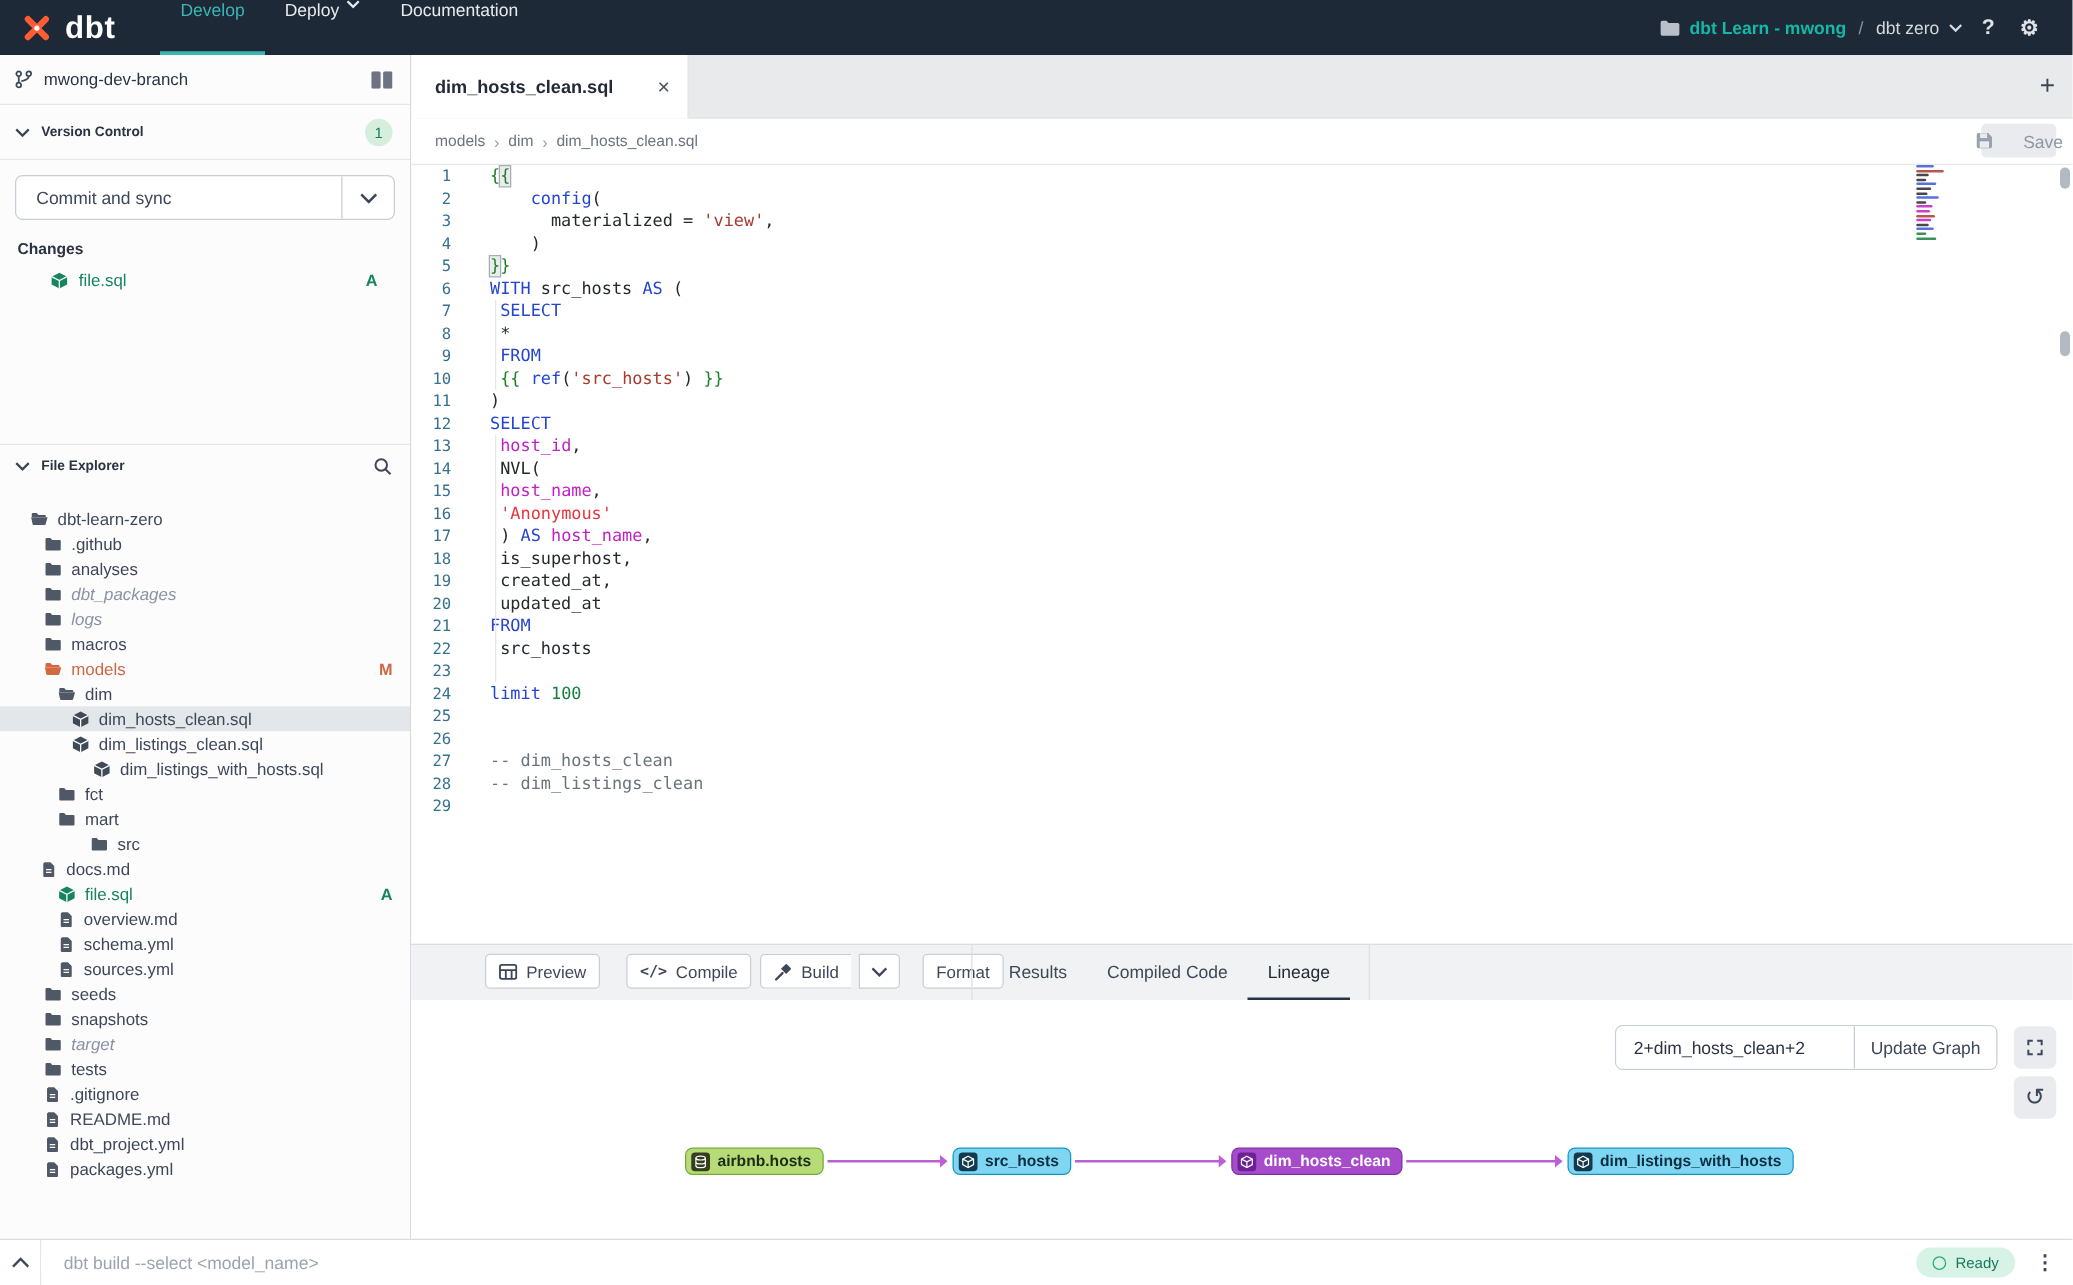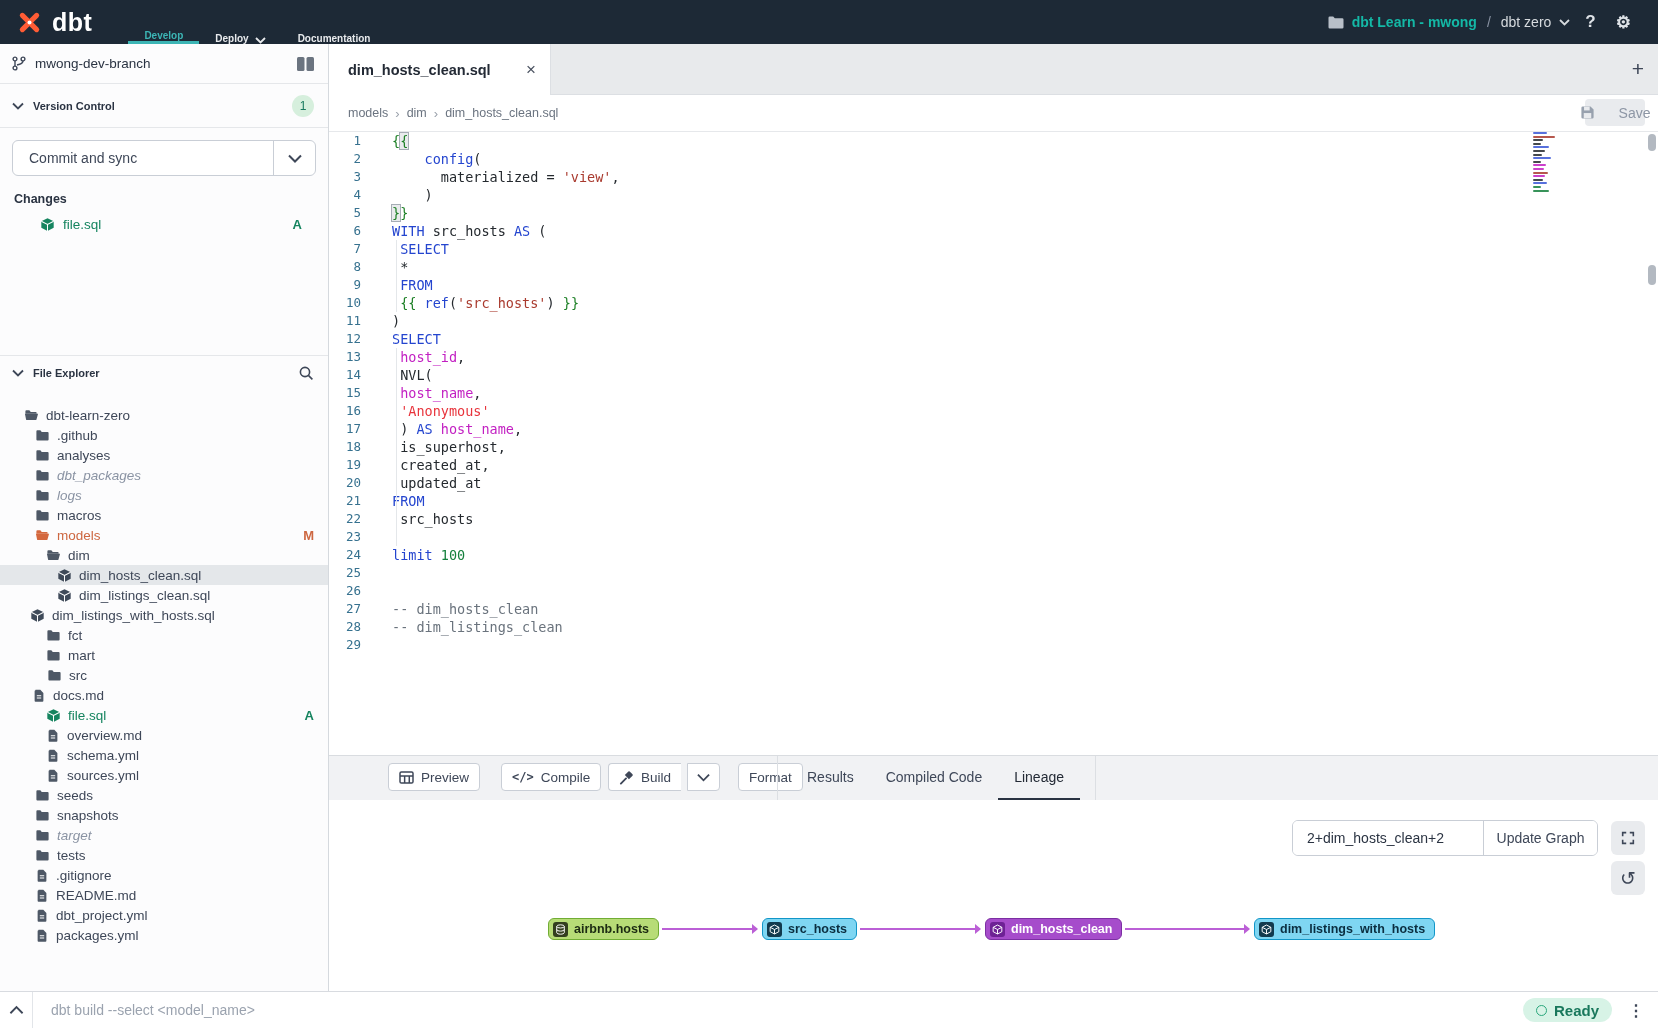--- a/index.html
+++ b/index.html
@@ -6,22 +6,22 @@
   html,body { width:1658px; height:1028px; overflow:hidden; background:#fff;
     font-family:"Liberation Sans", sans-serif; color:#2a3342; }
   svg { display:block; }
 
   
   #header { position:absolute; left:0; top:0; width:1658px; height:44px;
     background:#1d2936; display:flex; align-items:stretch; z-index:30; }
   .logo-wrap { display:flex; align-items:center; gap:9px; padding:0 0 0 16px; }
   .logo-text { color:#fff; font-weight:bold; font-size:25px; letter-spacing:.5px; }
   .nav { display:flex; margin-left:36px; }
-  .nav-item { display:flex; align-items:flex-end; gap:6px; padding:0 16px; font-size:10px;
-    color:#e8eaed; font-weight:bold; cursor:pointer; }
+  .nav-item { display:flex; align-items:flex-start; gap:6px; padding:0 16px; font-size:14px;
+    color:#e8eaed; font-weight:normal; cursor:pointer; }
   .nav-item.active { color:#3cb5b5; border-bottom:3px solid #3cb5b5; }
   .hdr-right { margin-left:auto; display:flex; align-items:center; gap:10px; padding-right:22px; }
   .acct { display:flex; align-items:center; gap:8px; font-size:14px; }
   .acct-name { color:#14b8a6; font-weight:bold; }
   .acct-sep { color:#8a93a3; padding:0 2px; }
   .acct-proj { color:#d6dade; }
   .hdr-ico { color:#dfe3e8; font-size:17px; font-weight:bold; padding:0 5px; cursor:pointer; }
 
   
   #sidebar { position:absolute; left:0; top:44px; width:329px; height:947px;
@@ -148,21 +148,21 @@
   #cmdbar { position:absolute; left:0; top:991px; width:1658px; height:37px; background:#fff;
     border-top:1px solid #d8dbe0; display:flex; align-items:center; }
   #cmd-chevron { width:32px; display:flex; align-items:center; justify-content:center;
     cursor:pointer; height:100%; }
   #cmd-input-wrap { flex:1; height:100%; border-left:1px solid #e2e5e9; display:flex;
     align-items:center; }
   #cmd-input { width:100%; border:none; outline:none; font-size:14px; color:#2a3342;
     padding:0 18px; font-family:"Liberation Sans", sans-serif; }
   #cmd-input::placeholder { color:#9ba3af; }
   #ready-pill { height:24px; padding:0 13px; background:#d7f3e6; border-radius:12px; display:flex;
-    align-items:center; gap:7px; font-size:15px; color:#19785c; margin-right:14px; flex:none;font-weight:bold; }
+    align-items:center; gap:7px; font-size:12px; color:#19785c; margin-right:14px; flex:none; }
   .ready-dot { width:11px; height:11px; border:1.5px solid #2aa77c; border-radius:50%; }
   #kebab { font-size:16px; color:#3e4758; font-weight:bold; padding:0 14px 0 2px; cursor:pointer;
     flex:none; }
 </style>
 </head>
 <body>
 
 <div id="header">
   <div class="logo-wrap">
     <span>
@@ -362,21 +362,21 @@
       </div>
       <div class="tree-row" style="padding-left: 57px;">
         <span>
           <svg width="15" height="15" viewBox="0 0 16 16">
             <path d="M8 1.2L14.6 4.6v6.8L8 14.8 1.4 11.4V4.6z" fill="#3f4a59"></path>
             <path d="M1.4 4.6L8 8l6.6-3.4M8 8v6.8" stroke="#fff" stroke-width="1.1" fill="none"></path>
           </svg>
         </span>
         <span class="lbl">dim_listings_clean.sql</span>
       </div>
-      <div class="tree-row" style="padding-left: 30px;">
+      <div class="tree-row" style="padding-left: 74px;">
         <span>
           <svg width="15" height="15" viewBox="0 0 16 16">
             <path d="M8 1.2L14.6 4.6v6.8L8 14.8 1.4 11.4V4.6z" fill="#3f4a59"></path>
             <path d="M1.4 4.6L8 8l6.6-3.4M8 8v6.8" stroke="#fff" stroke-width="1.1" fill="none"></path>
           </svg>
         </span>
         <span class="lbl">dim_listings_with_hosts.sql</span>
       </div>
       <div class="tree-row" style="padding-left: 46px;">
         <span>
@@ -387,21 +387,21 @@
         <span class="lbl">fct</span>
       </div>
       <div class="tree-row" style="padding-left: 46px;">
         <span>
           <svg width="15" height="15" viewBox="0 0 16 16">
             <path d="M1.5 3.5a1 1 0 0 1 1-1h3.2l1.5 1.7h6.3a1 1 0 0 1 1 1v7a1 1 0 0 1-1 1h-11a1 1 0 0 1-1-1z" fill="#4e5866"></path>
           </svg>
         </span>
         <span class="lbl">mart</span>
       </div>
-      <div class="tree-row" style="padding-left: 47px; justify-content: center;">
+      <div class="tree-row" style="padding-left: 72px; justify-content: center;">
         <span>
           <svg width="15" height="15" viewBox="0 0 16 16">
             <path d="M1.5 3.5a1 1 0 0 1 1-1h3.2l1.5 1.7h6.3a1 1 0 0 1 1 1v7a1 1 0 0 1-1 1h-11a1 1 0 0 1-1-1z" fill="#4e5866"></path>
           </svg>
         </span>
         <span class="lbl">src</span>
       </div>
       <div class="tree-row" style="padding-left: 32px;">
         <span>
           <svg width="14" height="15" viewBox="0 0 16 16">

